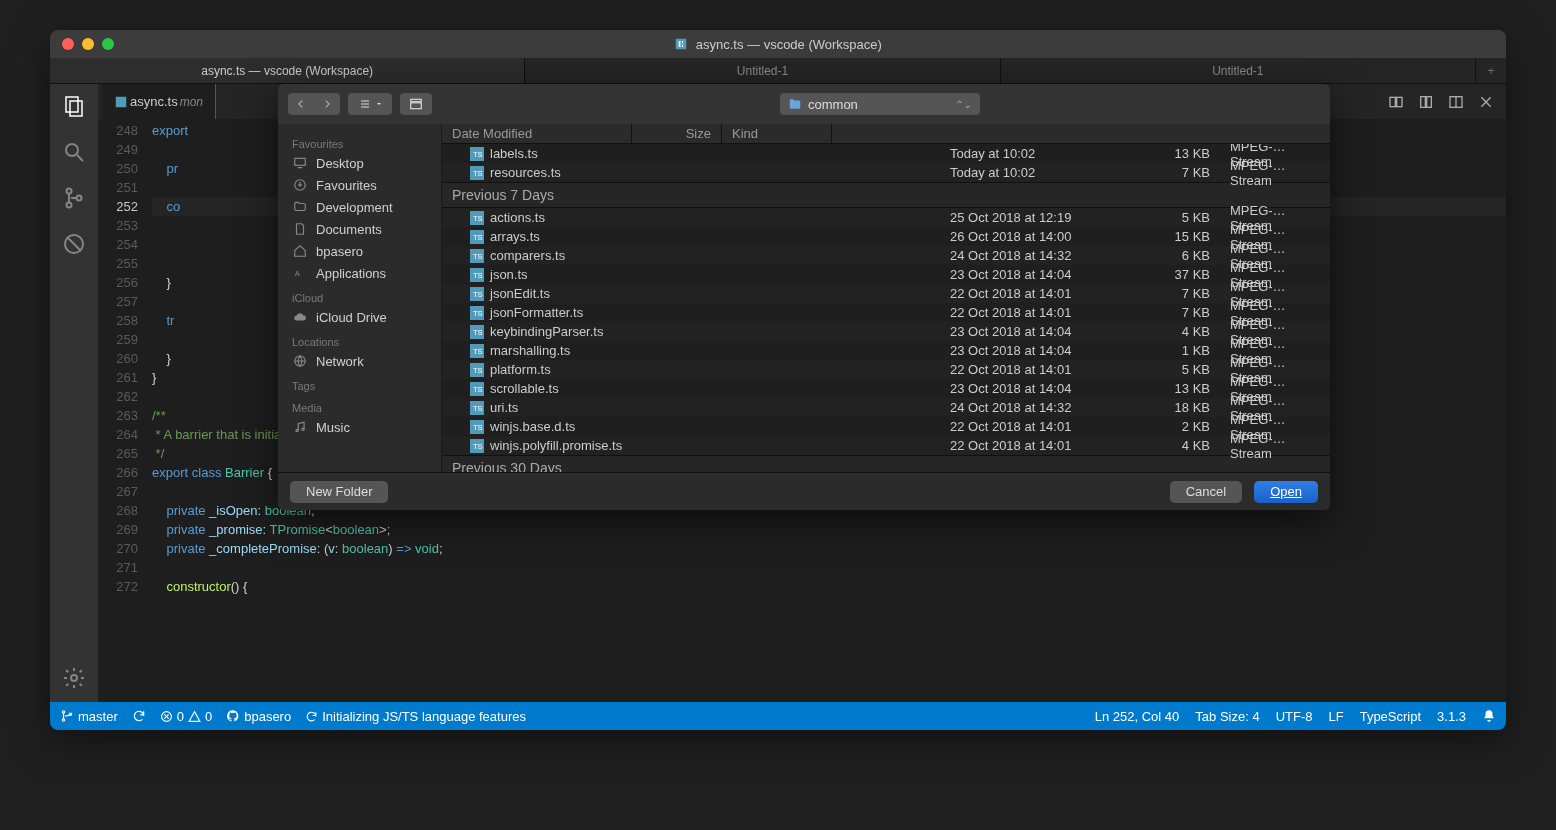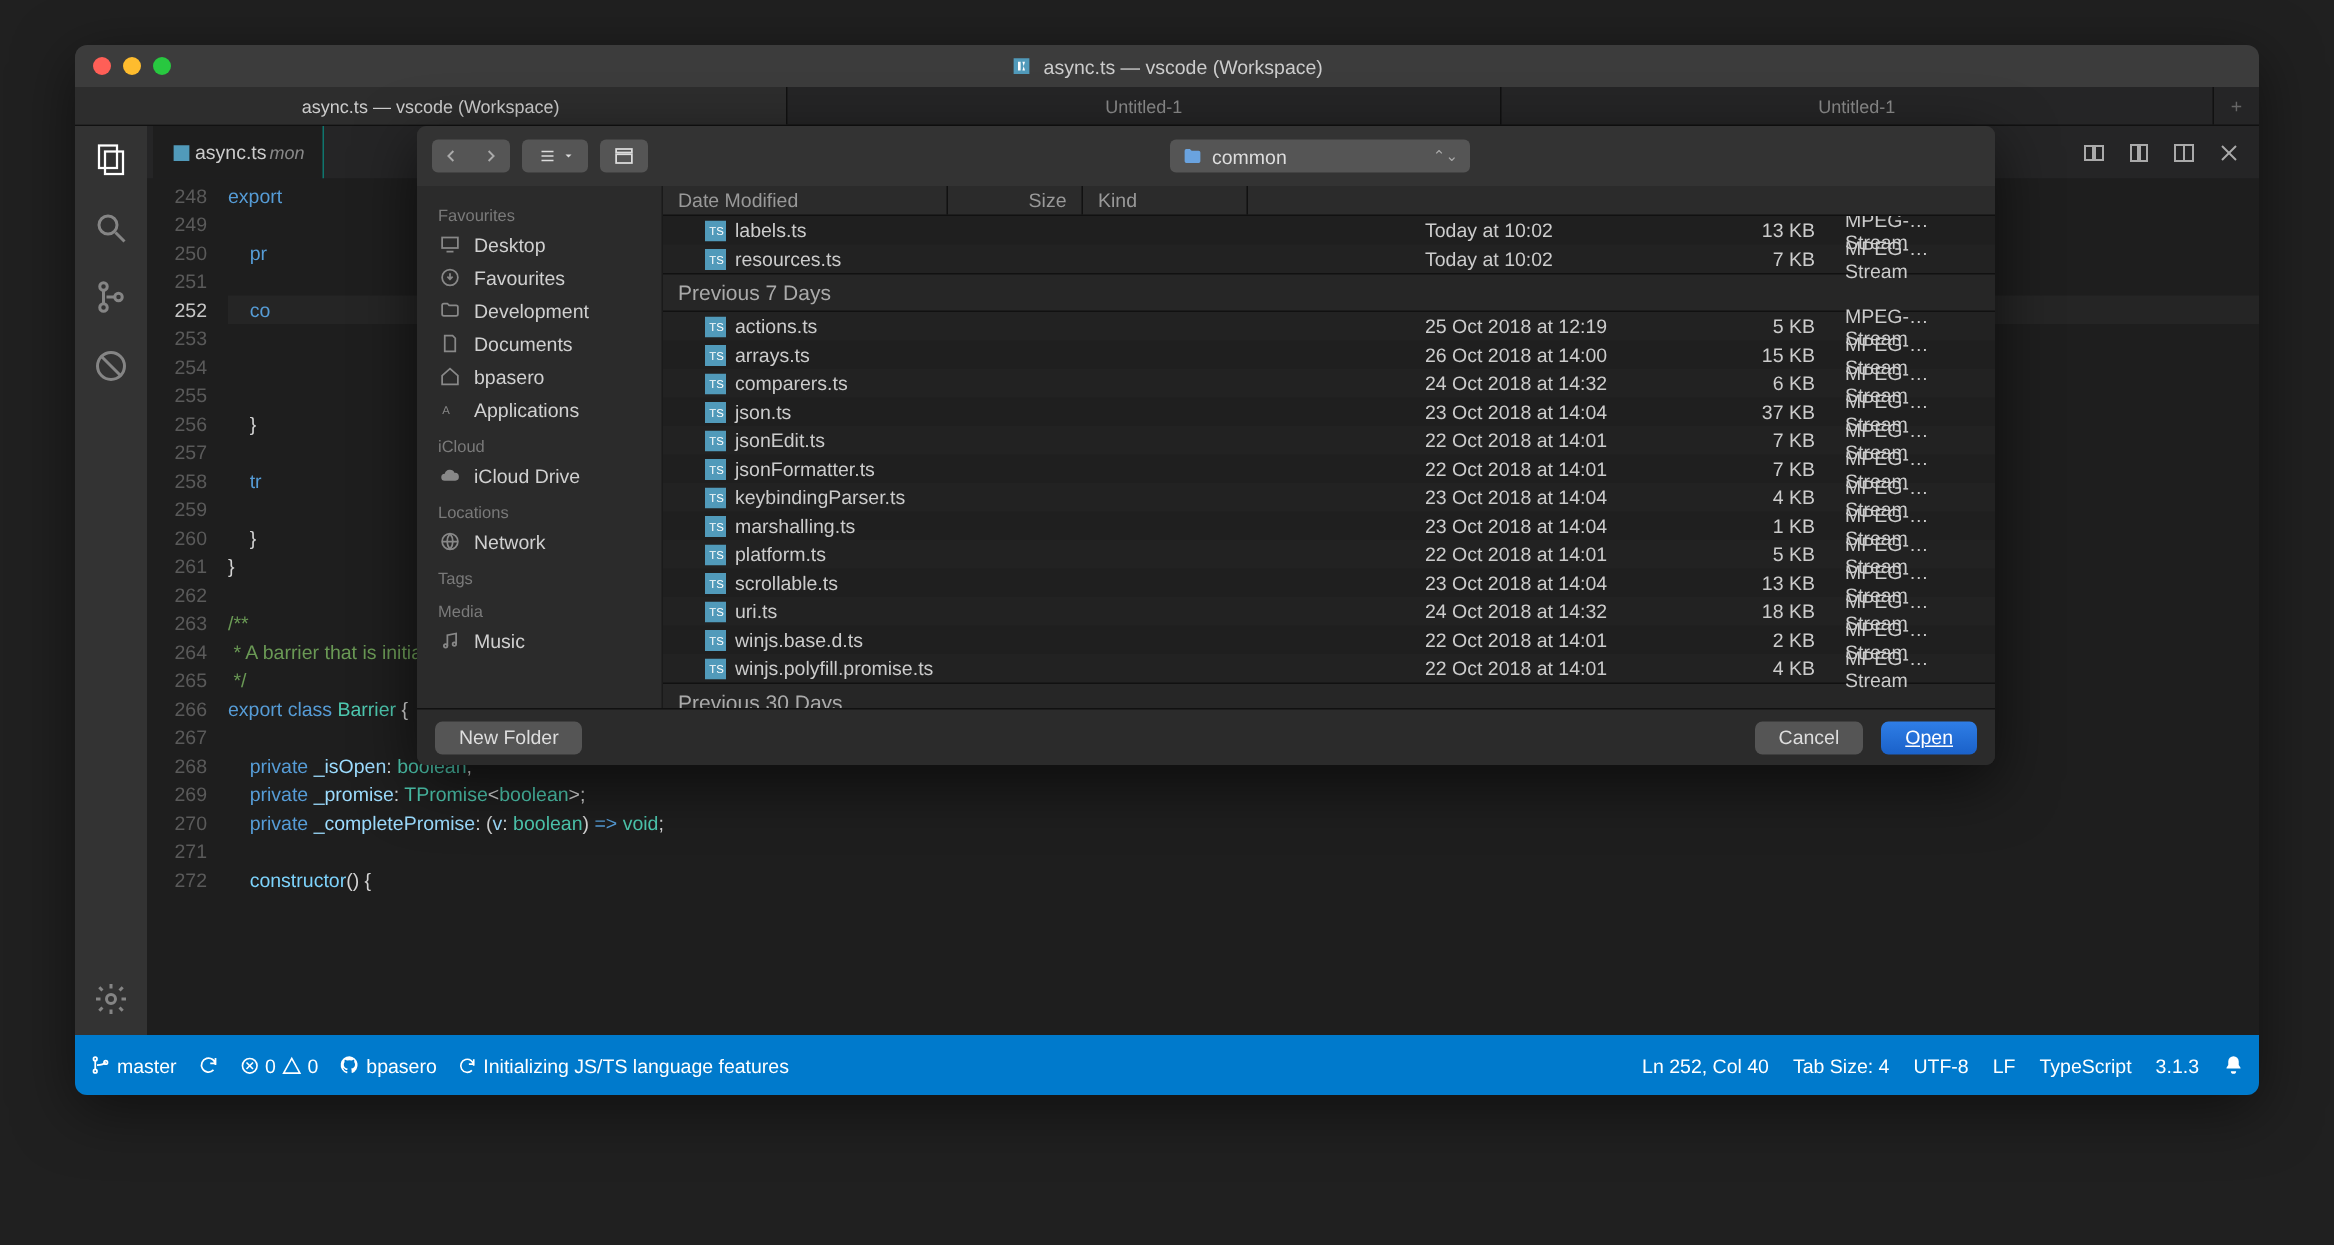--- a/index.html
+++ b/index.html
@@ -27,24 +27,24 @@
   .etab { height: 100%; background: #1e1e1e; display: flex; align-items: center; padding: 0 12px; color: #ccc; gap:2px; border-right:1px solid #0f766e; }
   .etab .sub { color:#888; font-style:italic; font-size:12px; }
   .editor-actions { margin-left: auto; display: flex; gap: 14px; padding-right: 12px; color:#aaa; }
   .editor-actions span { cursor: pointer; }
   .code { flex: 1; display: flex; font-family: Menlo, Consolas, monospace; font-size: 13px; overflow: hidden; background:#1e1e1e; }
   .gutter { width: 54px; text-align: right; padding-right: 14px; color: #5a5a5a; line-height: 19px; padding-top:2px; }
   .gutter .gl { height: 19px; }
   .gutter .hl { color: #c6c6c6; }
   .lines { flex:1; color: #d4d4d4; line-height: 19px; white-space: pre; padding-top:2px; }
   .lines .ln { height: 19px; }
-  .k { color:#569cd6; } .t{color:#4ec9b0;} .f{color:#7dd3fc;} .c{color:#6a9955;} .v{color:#9cdcfe;}
+  .k { color:#569cd6; } .t{color:#4ec9b0;} .f{color:#bef264;} .c{color:#6a9955;} .v{color:#9cdcfe;}
   .hl-line { background: rgba(255,255,255,0.03); }
   
-  .statusbar { height: 40px; background: #007acc; display: flex; align-items: center; color: #fff; font-size: 12px; padding: 0 10px; gap: 14px; }
+  .statusbar { height: 28px; background: #007acc; display: flex; align-items: center; color: #fff; font-size: 12px; padding: 0 10px; gap: 14px; }
   .statusbar .sbitem { display:flex; align-items:center; gap:4px; cursor:pointer; }
   .statusbar .right { margin-left: auto; display:flex; gap:16px; }
   
   .dialog { position: absolute; top: 54px; left: 228px; width: 1052px; height: 426px; background: #2b2b2b; border-radius: 6px; box-shadow: 0 12px 40px rgba(0,0,0,0.6); display: flex; flex-direction: column; overflow: hidden; }
   .d-toolbar { height: 40px; display: flex; align-items: center; padding: 0 10px; gap: 8px; background: #333; }
   .segbtn { display: flex; background: #555; border-radius: 4px; overflow: hidden; height: 22px; }
   .segbtn > div { width: 26px; display:flex; align-items:center; justify-content:center; color:#aaa; cursor:pointer; }
   .viewbtn { display:flex; background:#555; border-radius:4px; height:22px; width:44px; align-items:center; justify-content:center; color:#ddd; gap:3px; cursor:pointer;}
   .iconbtn { width:32px; height:22px; background:#555; border-radius:4px; display:flex; align-items:center; justify-content:center; color:#ddd; cursor:pointer;}
   .pathpop { flex: 0 0 auto; margin: 17px auto; width: 200px; height: 22px; background:#555; border-radius:4px; display:flex; align-items:center; padding:0 8px; gap:6px; color:#ddd; cursor:pointer;}

